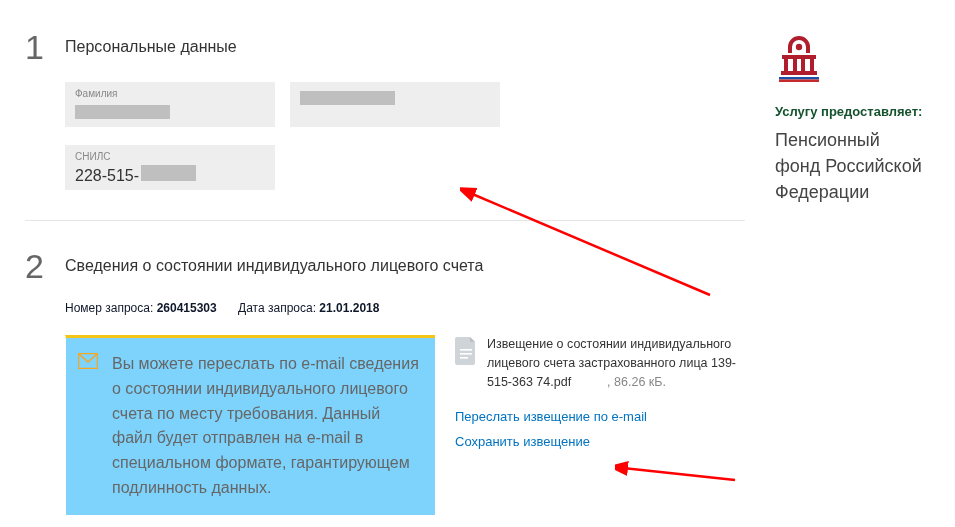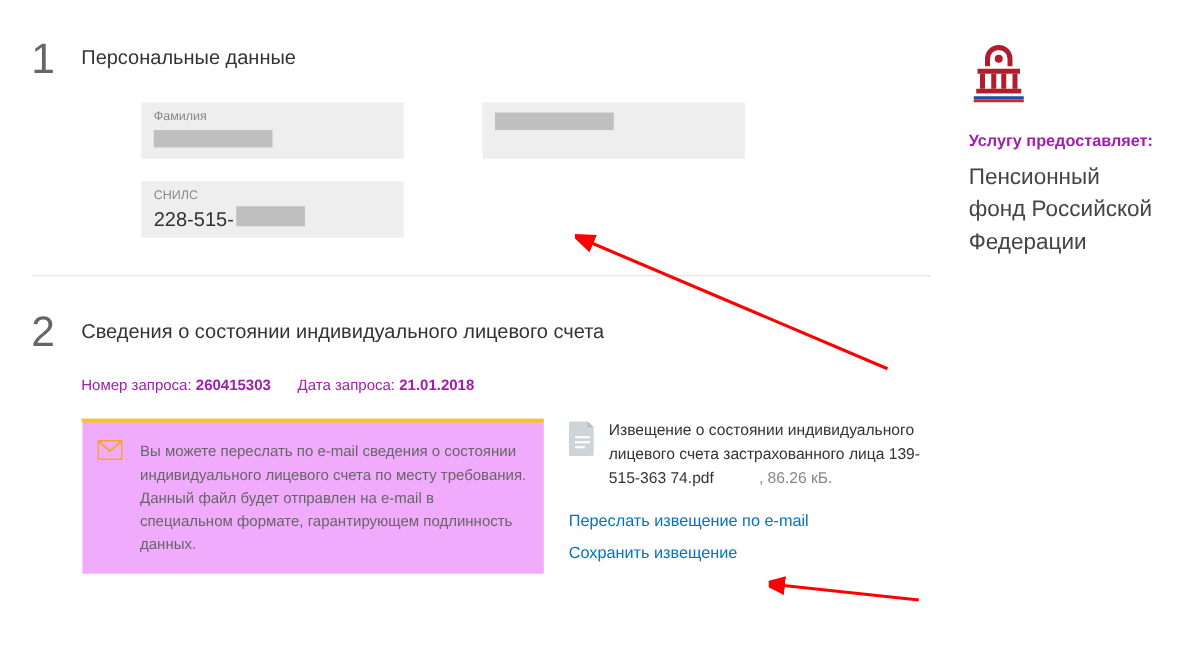--- a/index.html
+++ b/index.html
@@ -26,49 +26,48 @@
   }
   .step-title { font-size: 16px; color: #333; padding-top: 8px; }
 
   .fields-row { display: flex; gap: 15px; margin-left: 40px; margin-bottom: 18px; }
   .field {
     background: #eeeeee;
     width: 210px;
     height: 45px;
     padding: 6px 10px;
     position: relative;
-    margin-left: 48px;
   }
   .field-label { font-size: 10px; color: #888; margin-bottom: 3px; }
   .field-value { font-size: 16px; color: #333; }
   .redact {
     display: inline-block;
     background: #bfbfbf;
     height: 14px;
     vertical-align: middle;
   }
   .redact.sm { width: 80px; height: 12px; }
   .redact.md { width: 95px; height: 14px; }
   .redact.sn { width: 55px; height: 16px; vertical-align: baseline; margin-left: 2px; }
 
   .divider { border-top: 1px solid #e5e5e5; margin: 30px 0 28px 0; }
 
-  .req-line { margin-left: 40px; font-size: 12px; color: #a21caf; margin-bottom: 20px; }
+  .req-line { margin-left: 40px; font-size: 12px; color: #0f172a; margin-bottom: 20px; }
   .req-line b { font-weight: bold; }
   .req-gap { margin-left: 18px; }
 
   .info-row { display: flex; margin-left: 40px; gap: 20px; }
   .email-box {
     border-top: 3px solid #f5c518;
-    background: #f0abfc;
+    background: #7dd3fc;
     border-left: 1px solid #fff;
     width: 370px;
     padding: 14px 14px 14px 46px;
     position: relative;
-    font-size: 12px;
+    font-size: 16px;
     color: #666;
     line-height: 1.55;
   }
   .mail-icon {
     position: absolute;
     left: 12px;
     top: 14px;
   }
 
   .file-block { flex: 1; }
@@ -80,21 +79,21 @@
     color: #0173c1;
     font-size: 13px;
     margin-bottom: 10px;
     cursor: pointer;
     display: block;
     text-decoration: none;
   }
 
   
   .logo { margin-bottom: 18px; }
-  .side-heading { font-size: 13px; font-weight: bold; margin-bottom: 8px; color: #a21caf; }
+  .side-heading { font-size: 13px; font-weight: bold; margin-bottom: 8px; color: #14532d; }
   .side-text { font-size: 18px; color: #444; line-height: 1.45; }
 
   
   .arrow {
     position: absolute;
     pointer-events: none;
   }
 </style>
 </head>
 <body>

